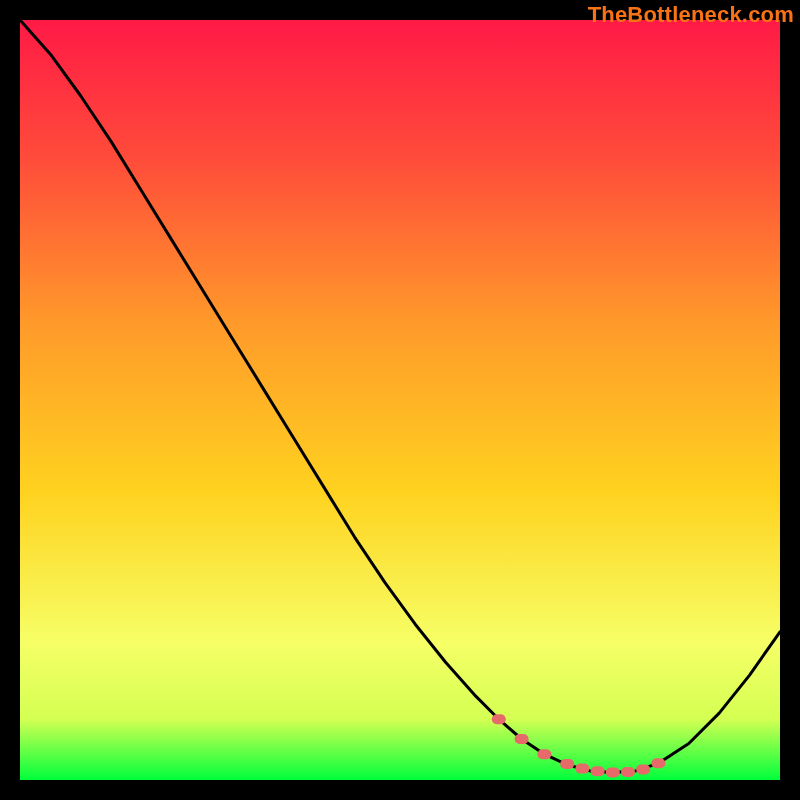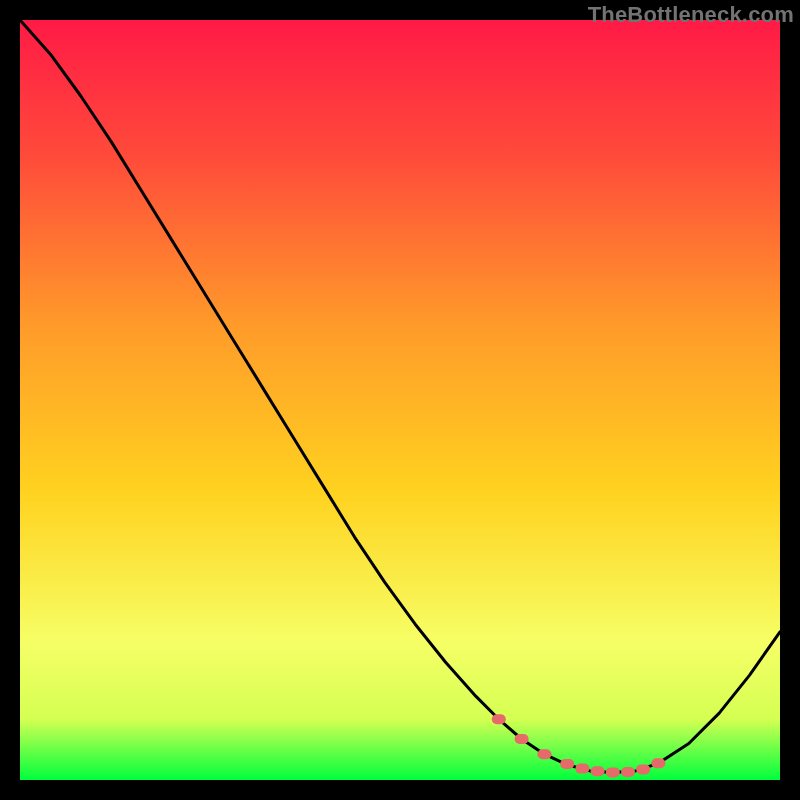--- a/index.html
+++ b/index.html
@@ -23,21 +23,21 @@
     position: absolute;
     left: 20px;
     top: 20px;
     width: 760px;
     height: 760px;
   }
   .watermark {
     position: absolute;
     top: 2px;
     right: 6px;
-    color: #737373;
+    color: #f97316;
     font-size: 22px;
     font-weight: bold;
     letter-spacing: 0.2px;
     user-select: none;
   }
 </style>
 </head>
 <body>
 
 <div class="frame"></div>

